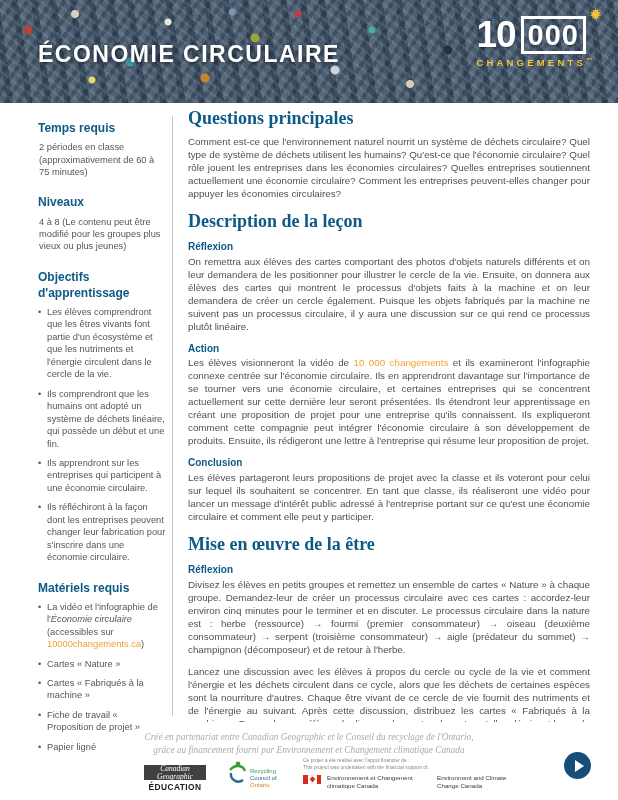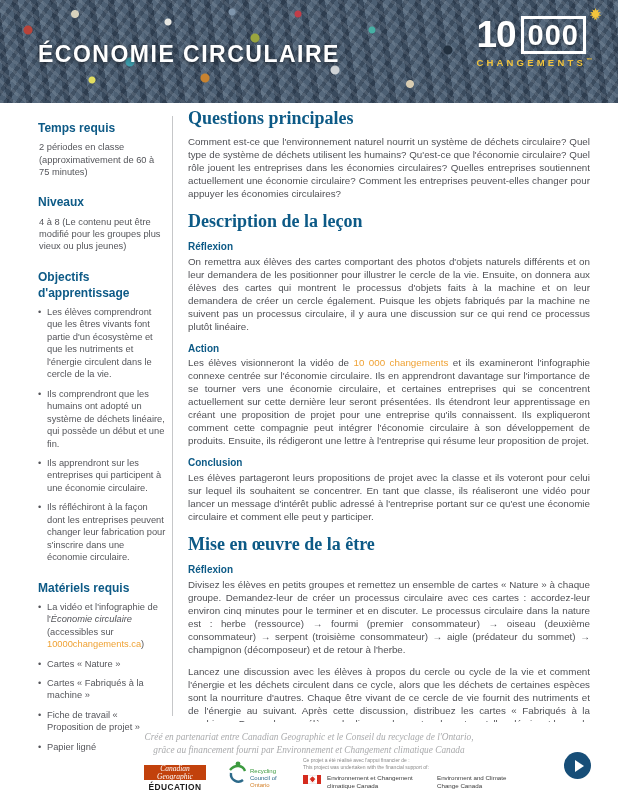--- a/index.html
+++ b/index.html
@@ -55,21 +55,21 @@
   .h1.later{margin-top:11px;}
   .h2{color:#0d5a86;font-size:10px;font-weight:bold;margin:9px 0 1px;text-align:left;}
   .para{margin:0 0 4px;}
   .para + .para{margin-top:9px;}
 
   
   .credit{position:absolute;left:0;right:0;top:731px;text-align:center;
       font-family:"Liberation Serif","DejaVu Serif",serif;font-style:italic;
       color:#a9aaac;font-size:9.3px;line-height:1.35;}
   .cg{position:absolute;left:144px;top:765px;width:62px;text-align:center;}
-  .cg-box{background:#c2410c;color:#fff;height:15px;display:flex;align-items:center;justify-content:center;
+  .cg-box{background:#404040;color:#fff;height:15px;display:flex;align-items:center;justify-content:center;
       font-family:"Liberation Serif","DejaVu Serif",serif;font-style:italic;font-size:7.5px;line-height:1;}
   .cg-sub{color:#1a1a1a;font-weight:bold;font-size:8.4px;letter-spacing:.4px;margin-top:2px;}
   .rco{position:absolute;left:226px;top:760px;display:flex;align-items:flex-start;}
   .rco-text{font-size:6px;line-height:1.15;margin-left:2px;margin-top:8px;}
   .rco-l1{color:#3c9a3f;}.rco-l2{color:#2d6a8a;}.rco-l3{color:#d4822b;}
   .support{position:absolute;left:303px;top:757px;}
   .support-tiny{font-size:5px;color:#8a8a8a;line-height:1.3;}
   .support-row{display:flex;align-items:flex-start;margin-top:4px;}
   .flag{display:flex;width:18px;height:9px;margin:1px 6px 0 0;}
   .flag-red{width:4.5px;background:#d52b1e;}

